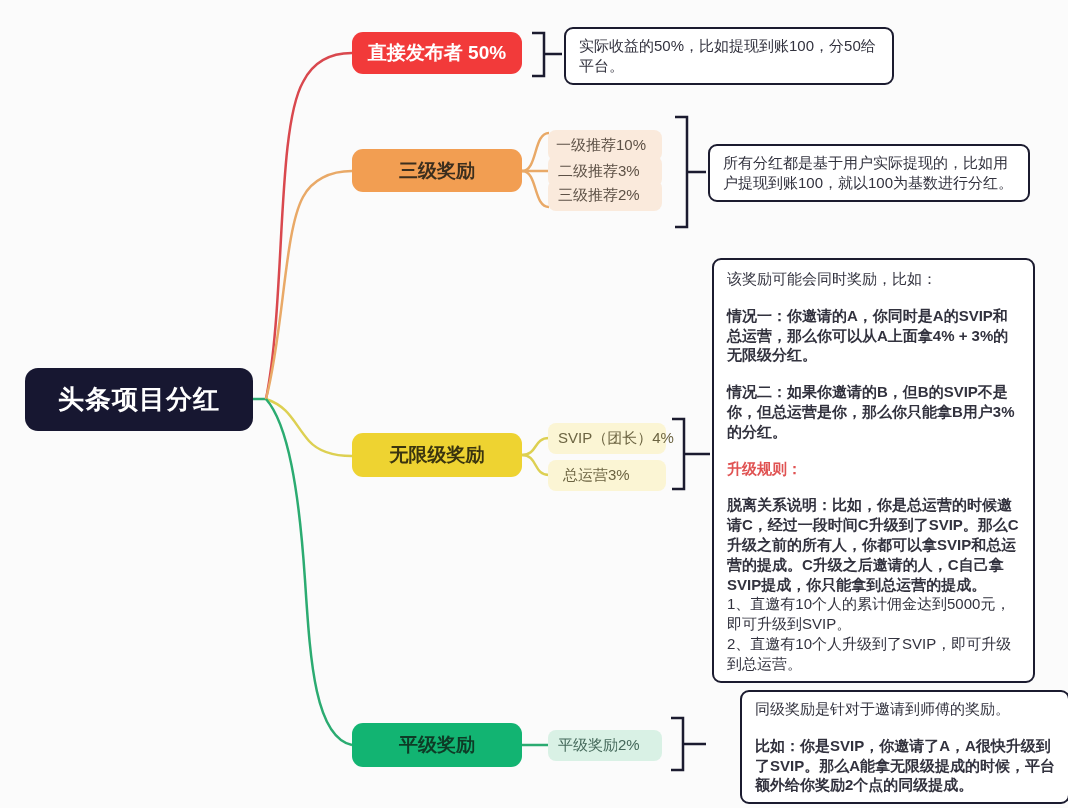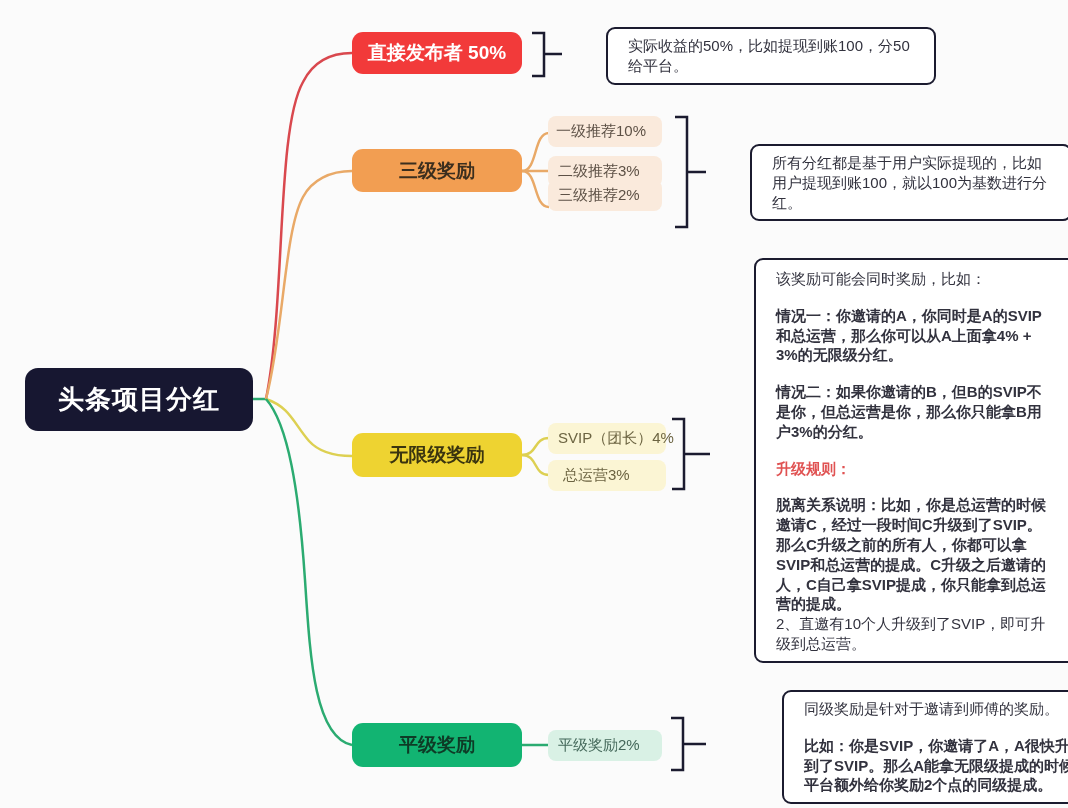--- a/index.html
+++ b/index.html
@@ -25,21 +25,21 @@
   .b-orange{left:352px;top:149px;background:var(--orange);color:var(--orange-text);}
   .b-yellow{left:352px;top:433px;height:44px;background:var(--yellow);color:var(--yellow-text);}
   .b-green{left:352px;top:723px;height:44px;background:var(--green);color:var(--green-text);}
   .chip{height:31px;border-radius:8px;font-size:15px;justify-content:flex-start;padding:0 10px;}
   .c-orange{left:548px;width:114px;background:var(--orange-light);color:var(--orange-child-text);}
   .c-yellow{left:548px;width:118px;background:var(--yellow-light);color:var(--yellow-child-text);}
   .c-green{left:548px;width:114px;background:var(--green-light);color:var(--green-child-text);}
   .note{
     position:absolute;box-sizing:border-box;background:#ffffff;
     border:2px solid var(--ink);border-radius:9px;color:var(--note-text);
-    font-size:15px;line-height:1.32;padding:7px 20px;margin-left:42px;
+    font-size:15px;line-height:1.32;padding:7px 13px;
   }
   .note p{margin:0;}
   .note p.gap{margin-top:17px;font-weight:bold;}
   .note p.rule{color:var(--rule-red);}
   .n1{left:564px;top:27px;width:330px;min-height:48px;}
   .n2{left:708px;top:144px;width:322px;min-height:54px;}
   .n3{left:712px;top:258px;width:323px;min-height:394px;padding-top:9px;}
   .n4{left:740px;top:690px;width:330px;min-height:106px;}
 </style>
 </head>
@@ -65,21 +65,21 @@
     <path class="bracket" d="M 671,718 H 683 V 770 H 671 M 683,744 H 706"></path>
   </svg>
 
   <div class="node root">头条项目分红</div>
 
   <div class="node branch b-red">直接发布者 50%</div>
   <div class="node branch b-yellow">无限级奖励</div>
   <div class="node branch b-orange">三级奖励</div>
   <div class="node branch b-green">平级奖励</div>
 
-  <div class="node chip c-orange" style="top:116px;padding-left:8px;">一级推荐10%</div>
+  <div class="node chip c-orange" style="top:130px;padding-left:8px;">一级推荐10%</div>
   <div class="node chip c-orange" style="top:156px;">二级推荐3%</div>
   <div class="node chip c-orange" style="top:180px;text-align:right;">三级推荐2%</div>
 
   <div class="node chip c-yellow" style="top:423px;">SVIP（团长）4%</div>
   <div class="node chip c-yellow" style="top:460px;padding-left:15px;">总运营3%</div>
 
   <div class="node chip c-green" style="top:730px;">平级奖励2%</div>
 
   <div class="note n1">
     <p>实际收益的50%，比如提现到账100，分50给平台。</p>
@@ -88,20 +88,21 @@
   <div class="note n2">
     <p>所有分红都是基于用户实际提现的，比如用户提现到账100，就以100为基数进行分红。</p>
   </div>
 
   <div class="note n3">
     <p>该奖励可能会同时奖励，比如：</p>
     <p class="gap">情况一：你邀请的A，你同时是A的SVIP和总运营，那么你可以从A上面拿4% + 3%的无限级分红。</p>
     <p class="gap">情况二：如果你邀请的B，但B的SVIP不是你，但总运营是你，那么你只能拿B用户3%的分红。</p>
     <p class="gap rule">升级规则：</p>
     <p class="gap">脱离关系说明：比如，你是总运营的时候邀请C，经过一段时间C升级到了SVIP。那么C升级之前的所有人，你都可以拿SVIP和总运营的提成。C升级之后邀请的人，C自己拿SVIP提成，你只能拿到总运营的提成。</p>
+    <p>1、直邀有10个人的累计佣金达到5000元，即可升级到SVIP。</p>
     <p>2、直邀有10个人升级到了SVIP，即可升级到总运营。</p>
   </div>
 
   <div class="note n4">
     <p>同级奖励是针对于邀请到师傅的奖励。</p>
     <p class="gap">比如：你是SVIP，你邀请了A，A很快升级到了SVIP。那么A能拿无限级提成的时候，平台额外给你奖励2个点的同级提成。</p>
   </div>
 
 </div>
 

